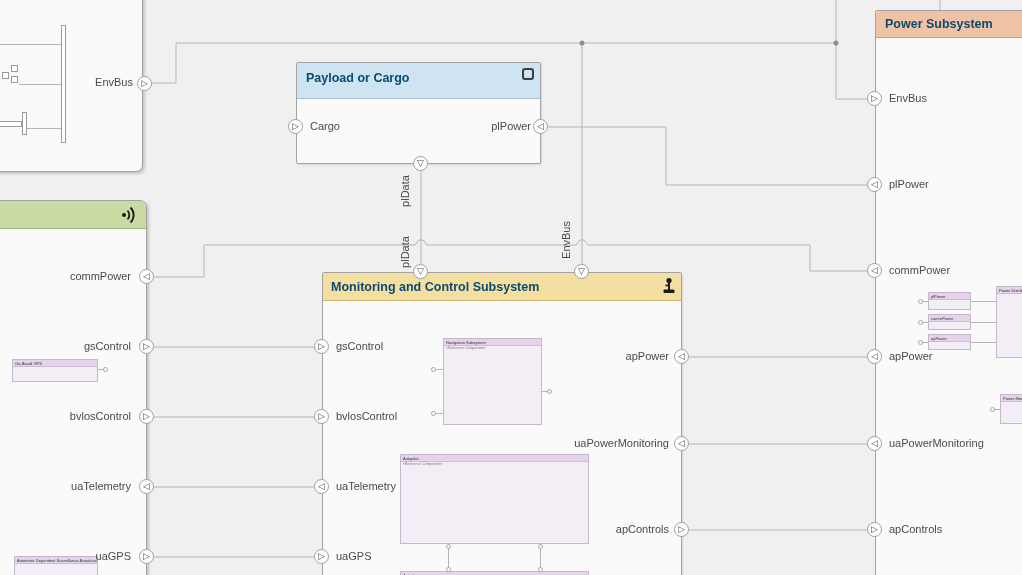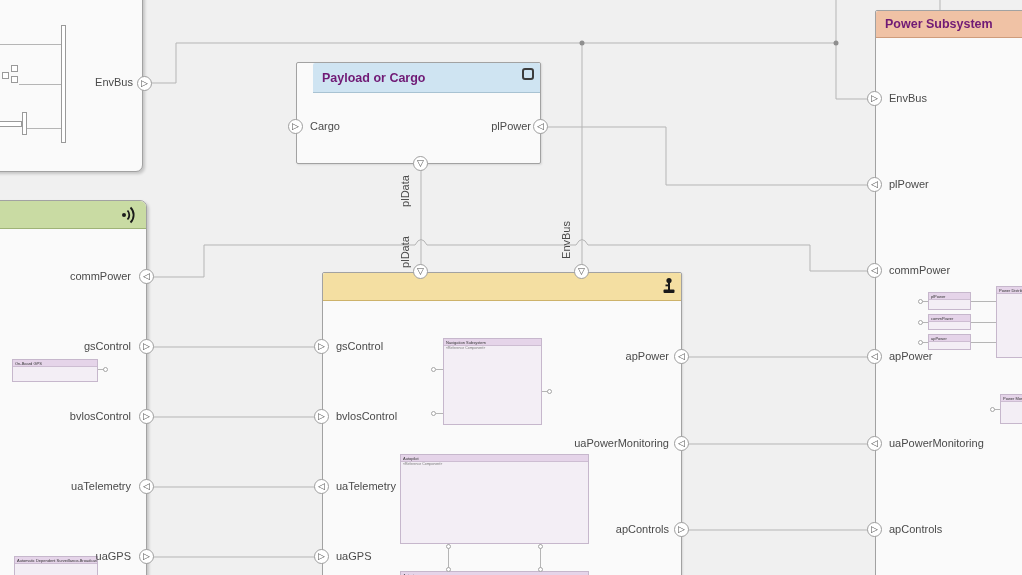--- a/index.html
+++ b/index.html
@@ -2,21 +2,21 @@
 <html><head>
 <meta charset="utf-8">
 <style>
   html,body{margin:0;padding:0;background:#e8e8e8;}
   .canvas{position:relative;width:1022px;height:575px;background:#f0f0f0;overflow:hidden;
           font-family:"Liberation Sans","DejaVu Sans",sans-serif;}
   .block{position:absolute;background:#fafafa;border:1px solid #a2a2a2;box-sizing:border-box;}
   .blk-shadow{box-shadow:2px 2px 3px rgba(0,0,0,0.18);}
   .blk-shadow-soft{box-shadow:1px 1px 2px rgba(0,0,0,0.10);}
   .hdr{position:absolute;left:0;top:0;right:0;box-sizing:border-box;}
-  .hdr-title{font-size:12.5px;font-weight:bold;color:#701a75;white-space:nowrap;}
+  .hdr-title{font-size:12.5px;font-weight:bold;color:#0c4a6e;white-space:nowrap;}
   .wires{position:absolute;left:0;top:0;z-index:2;}
   .port{position:absolute;width:15px;height:15px;border-radius:50%;background:#ffffff;
         border:1px solid #9e9e9e;box-sizing:border-box;z-index:3;text-align:center;}
   .pg{display:block;font-size:9px;line-height:13px;color:#4a4a4a;}
   .plabel{position:absolute;font-size:11px;color:#4a4a4a;white-space:nowrap;z-index:3;}
   .vlabel{position:absolute;font-size:11px;color:#4a4a4a;white-space:nowrap;z-index:2;
           transform:translate(-50%,-50%) rotate(-90deg);}
   .thumb{position:absolute;background:#f3eef5;border:1px solid #c6b7cc;box-sizing:border-box;z-index:1;}
   .thumb-hdr{background:#e5d4e9;border-bottom:1px solid #cdbdd2;padding:1px 2px 0 2px;
              font-size:4px;line-height:5px;color:#333;white-space:nowrap;overflow:hidden;}
@@ -60,28 +60,29 @@
     </div>
     <div class="stub" style="left:117px;top:168px;width:6px;height:1px;"></div>
     <div class="stub-dot" style="left:122px;top:166px;"></div>
 
     <div class="thumb" style="left:33px;top:355px;width:84px;height:30px;">
       <div class="thumb-hdr">Automatic Dependent Surveillance-Broadcast</div>
     </div>
   </div>
 
   <div class="block blk-shadow-soft" style="left:296px;top:62px;width:245px;height:102px;border-radius:2px;">
-    <div class="hdr" style="height:30px;background:#cfe4f2;border-bottom:1px solid #a8c2d2;border-radius:2px 2px 0 0;margin-left:16px;">
+    <div class="hdr" style="height:36px;background:#cfe4f2;border-bottom:1px solid #a8c2d2;border-radius:2px 2px 0 0;">
       <span class="hdr-title" style="position:absolute;left:9px;top:8px;">Payload or Cargo</span>
       <span class="badge-square" style="right:6px;top:5px;"></span>
     </div>
   </div>
 
   <div class="block blk-shadow-soft" style="left:322px;top:272px;width:360px;height:310px;border-radius:2px;">
     <div class="hdr" style="height:28px;background:#f4dfa2;border-bottom:1px solid #cdb26a;border-radius:2px 2px 0 0;">
+      <span class="hdr-title" style="position:absolute;left:8px;top:7px;">Monitoring and Control Subsystem</span>
       <svg style="position:absolute;right:3px;top:4px;" width="18" height="18" viewBox="0 0 18 18">
         <rect x="3.5" y="12.5" width="11" height="3.5" rx="1" fill="#1a1a1a"></rect>
         <rect x="8" y="5" width="2" height="8" fill="#1a1a1a"></rect>
         <circle cx="9" cy="3.6" r="2.6" fill="#1a1a1a"></circle>
         <rect x="5.5" y="7.5" width="3" height="1.8" fill="#1a1a1a"></rect>
       </svg>
     </div>
 
     <div class="thumb" style="left:120px;top:65px;width:99px;height:87px;">
       <div class="thumb-hdr">Navigation Subsystem</div>

